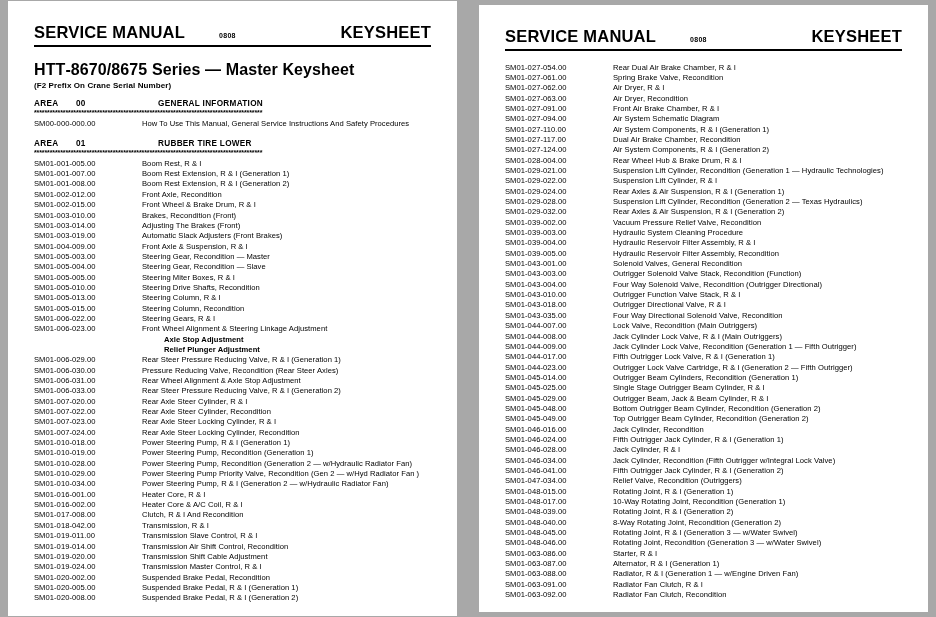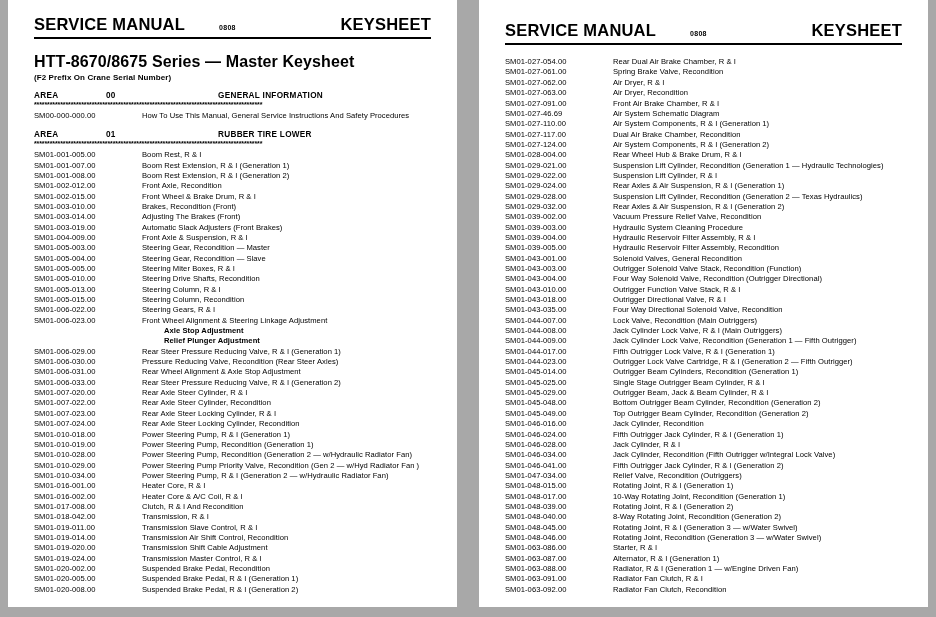--- a/index.html
+++ b/index.html
@@ -14,21 +14,21 @@
     font-family: "Liberation Sans", sans-serif;
     overflow: hidden;
   }
 
   .scan-area {
     position: relative;
     width: 936px;
     height: 617px;
     display: flex;
     flex-direction: row;
-    align-items: flex-end;
+    align-items: center;
     border-radius: 8px;
   }
 
   
   .gutter-left  { width: 8px;  background: #a8a8a8; flex: none; }
   .gutter-mid   { width: 22px; background: #a8a8a8; flex: none; }
   .gutter-right { width: 8px;  background: #a8a8a8; flex: none; }
 
   .page {
     background: #ffffff;
@@ -92,21 +92,20 @@
     margin-top: 9px;
   }
 
   .area-head {
     display: flex;
     flex-direction: row;
     font-size: 8.2px;
     font-weight: bold;
     letter-spacing: 0.3px;
     margin-top: 0;
-    gap: 30px;
   }
   .area-head.spaced { margin-top: 9px; }
   .area-head .area-word { width: 42px; }
   .area-head .area-num  { width: 82px; }
   .area-head .area-name { }
 
   .rule-stars {
     font-size: 7px;
     font-weight: bold;
     letter-spacing: -0.1px;
@@ -372,21 +371,21 @@
         </div>
         <div class="entry">
           <span class="code">SM01‑027‑063.00</span>
           <span class="desc">Air Dryer, Recondition</span>
         </div>
         <div class="entry">
           <span class="code">SM01‑027‑091.00</span>
           <span class="desc">Front Air Brake Chamber, R &amp; I</span>
         </div>
         <div class="entry">
-          <span class="code">SM01‑027‑46.69</span>
+          <span class="code">SM01‑027‑094.00</span>
           <span class="desc">Air System Schematic Diagram</span>
         </div>
         <div class="entry">
           <span class="code">SM01‑027‑110.00</span>
           <span class="desc">Air System Components, R &amp; I (Generation 1)</span>
         </div>
         <div class="entry">
           <span class="code">SM01‑027‑117.00</span>
           <span class="desc">Dual Air Brake Chamber, Recondition</span>
         </div>

